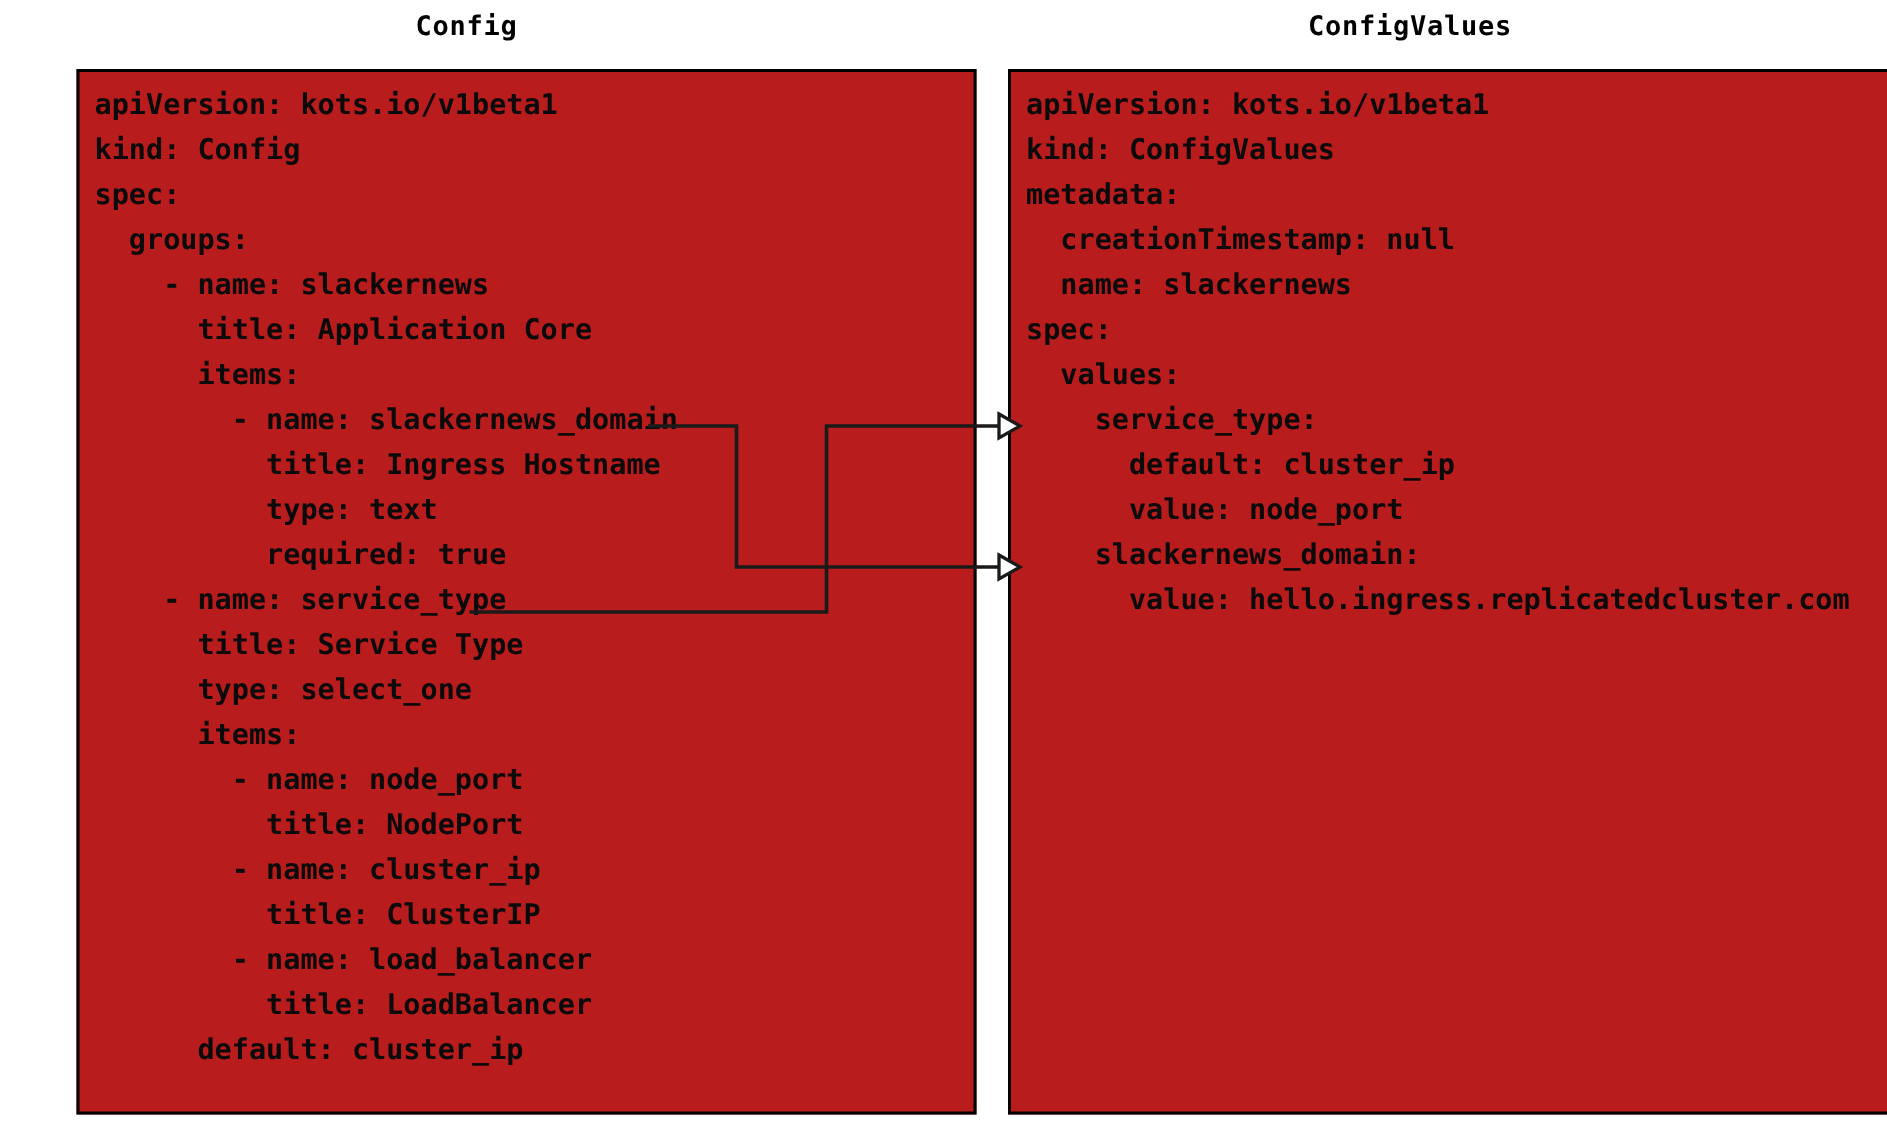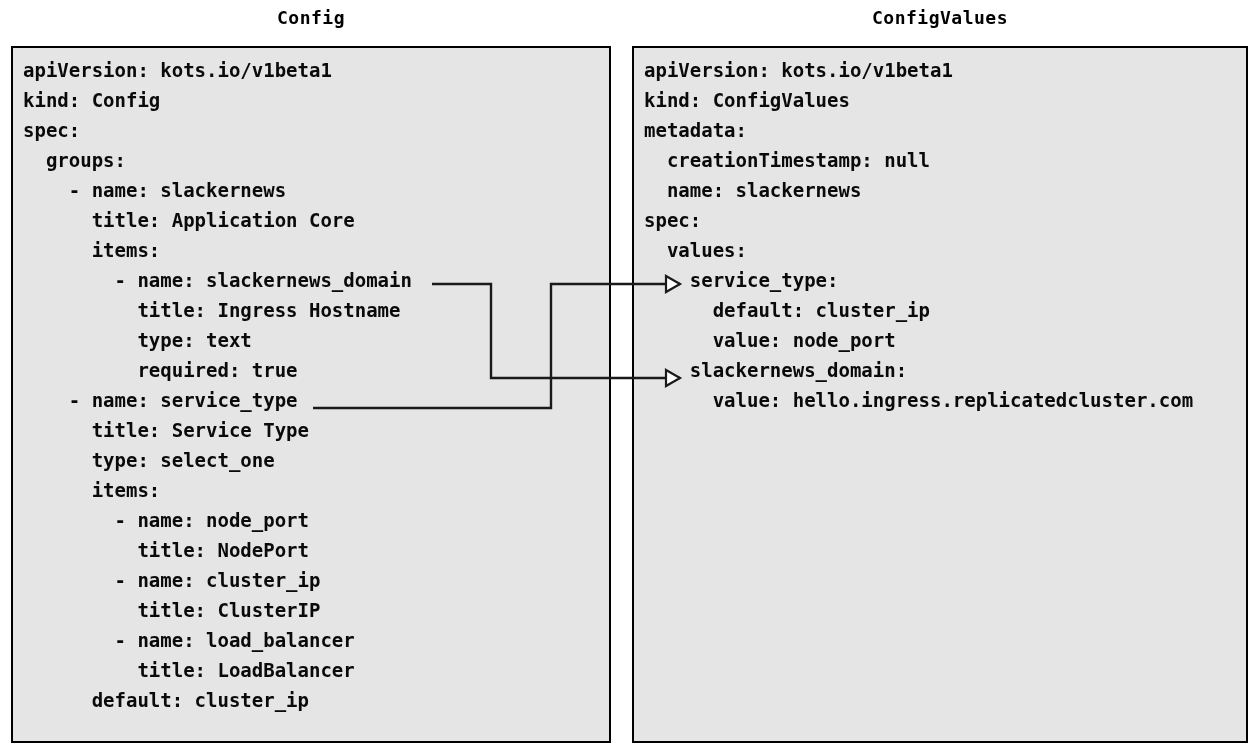--- a/index.html
+++ b/index.html
@@ -31,24 +31,25 @@
     letter-spacing: 0.5px;
     text-align: center;
     white-space: pre;
   }
   #title-config  { left: 11px;  width: 600px; }
   #title-values  { left: 632px; width: 616px; text-align: center; }
 
   
   .panel {
     position: absolute;
-    background: #e5e5e5;
+    background: #b91c1c;
     border: 2px solid #000000;
     box-sizing: border-box;
     overflow: hidden;
+    margin-left: 40px;
   }
   #panel-config {
     left: 11px;
     top: 46px;
     width: 600px;
     height: 697px;
   }
   #panel-values {
     left: 632px;
     top: 46px;

